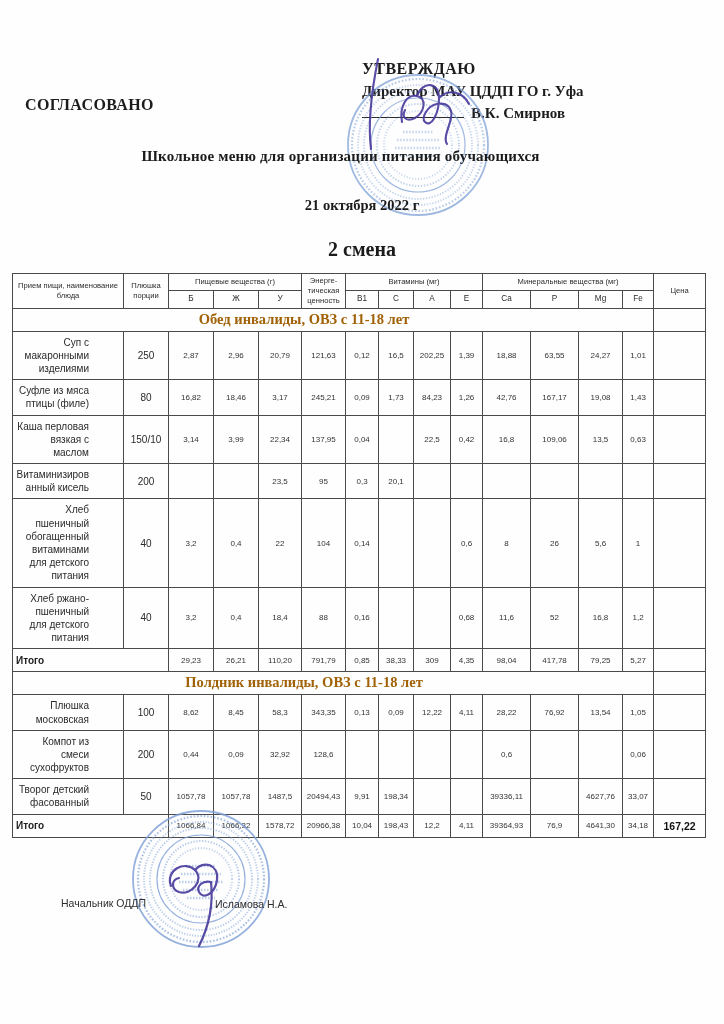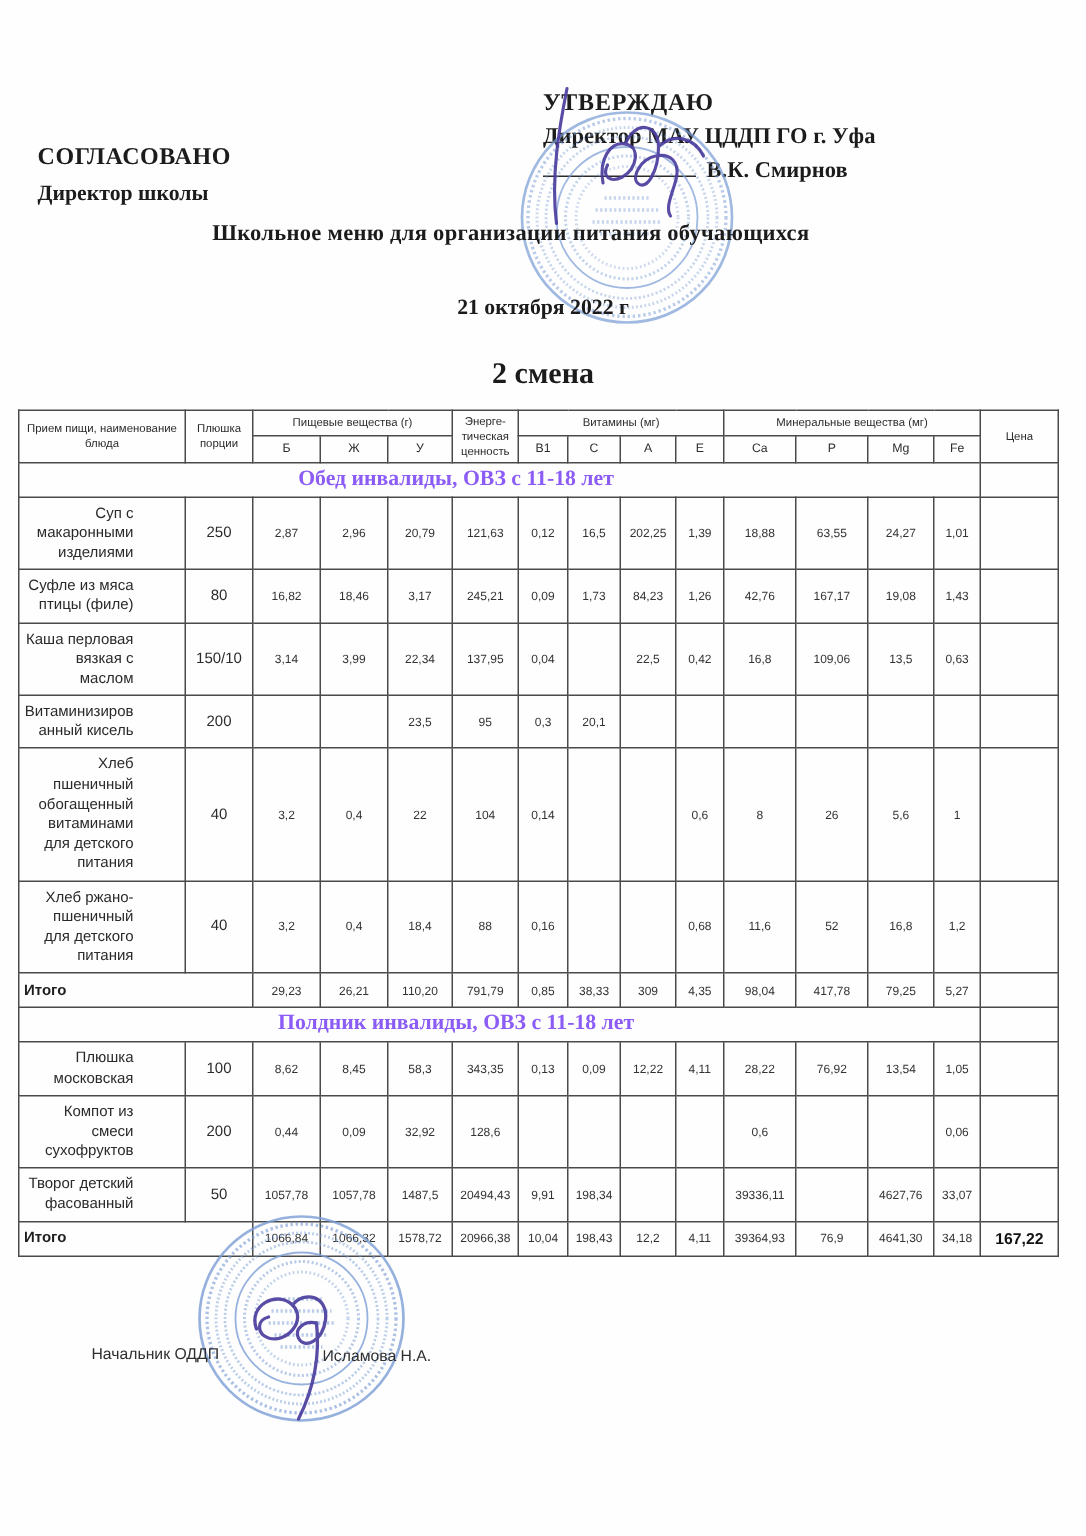--- a/index.html
+++ b/index.html
@@ -47,21 +47,21 @@
   table.menu th,table.menu td{
     border:1px solid #4a4a4a;overflow:hidden;
   }
   table.menu thead th{
     font-weight:normal;font-size:7.6px;line-height:1.3;text-align:center;
     color:#2c2c2c;padding:2px 1px;
   }
   table.menu thead th.subh{font-size:8.2px;}
   td.section{
     font-family:"Liberation Serif",serif;font-weight:bold;font-size:14.5px;
-    text-align:center;padding:2px 60px 3px 2px;color:#8b5cf6;
+    text-align:center;padding:2px 60px 3px 2px;color:#a16207;
   }
   td.dish{
     font-size:10px;line-height:1.32;text-align:right;vertical-align:middle;
     padding:4px 34px 4px 3px;color:#2a2a2a;word-wrap:break-word;overflow-wrap:break-word;margin-top:28px;
   }
   td.mass{font-size:10px;text-align:center;vertical-align:middle;color:#2a2a2a;}
   td.val{font-size:8px;text-align:center;vertical-align:middle;color:#333;padding:3px 1px;}
   tr.total-row td{height:16px;}
   td.total-label{font-size:10px;font-weight:bold;text-align:left;padding:2px 2px 2px 3px;color:#1f1f1f;}
   td.price-final{font-weight:bold;font-size:10.5px;color:#111;}
@@ -78,21 +78,20 @@
   .sig-top{left:355px;top:52px;width:135px;height:105px;}
   .sig-bottom{left:155px;top:856px;width:95px;height:95px;}
 </style>
 </head>
 <body>
 
 <div class="page">
 
   <div class="approve-left">
     <div class="l1">СОГЛАСОВАНО</div>
-    <div class="l2">Директор школы</div>
   </div>
 
   <div class="approve-right">
     <div class="l1">УТВЕРЖДАЮ</div>
     <div class="l2">Директор МАУ ЦДДП ГО г. Уфа</div>
     <div class="l3"><span class="sig-line"></span><span>В.К. Смирнов</span></div>
   </div>
 
   <svg class="stamp stamp-top" viewBox="0 0 146 146">
     <g fill="none" stroke="#7d9fd6">

